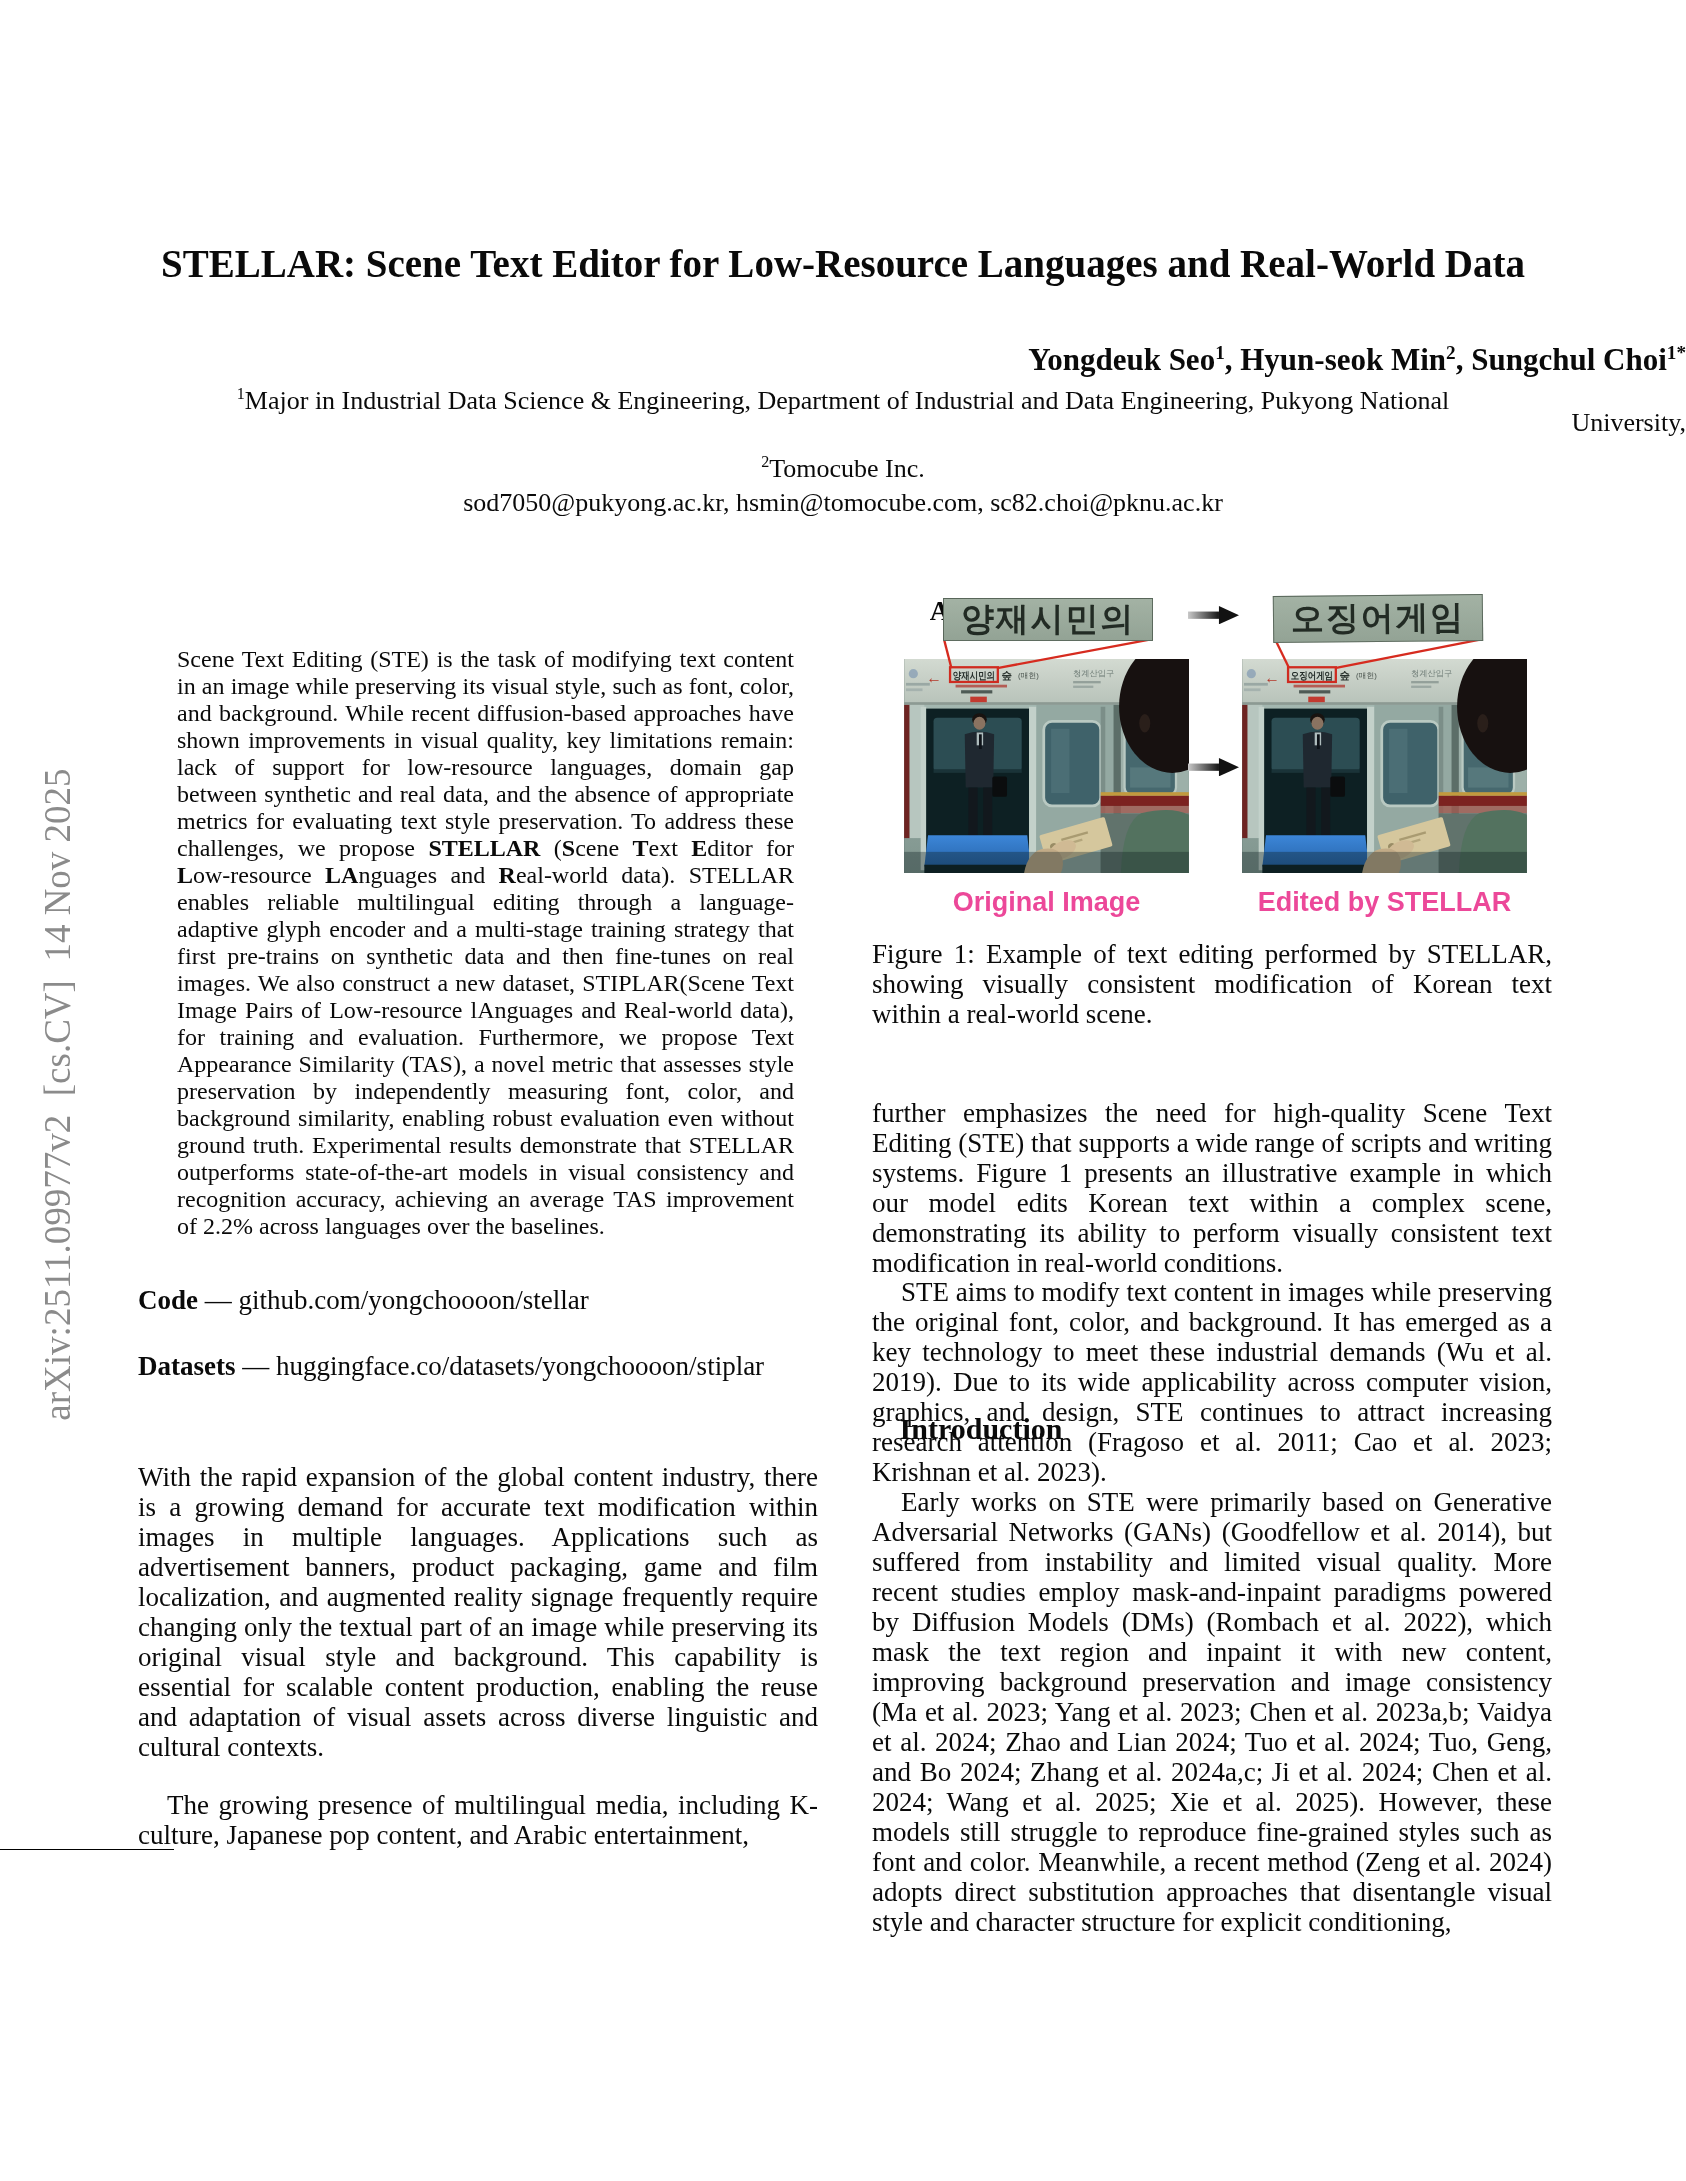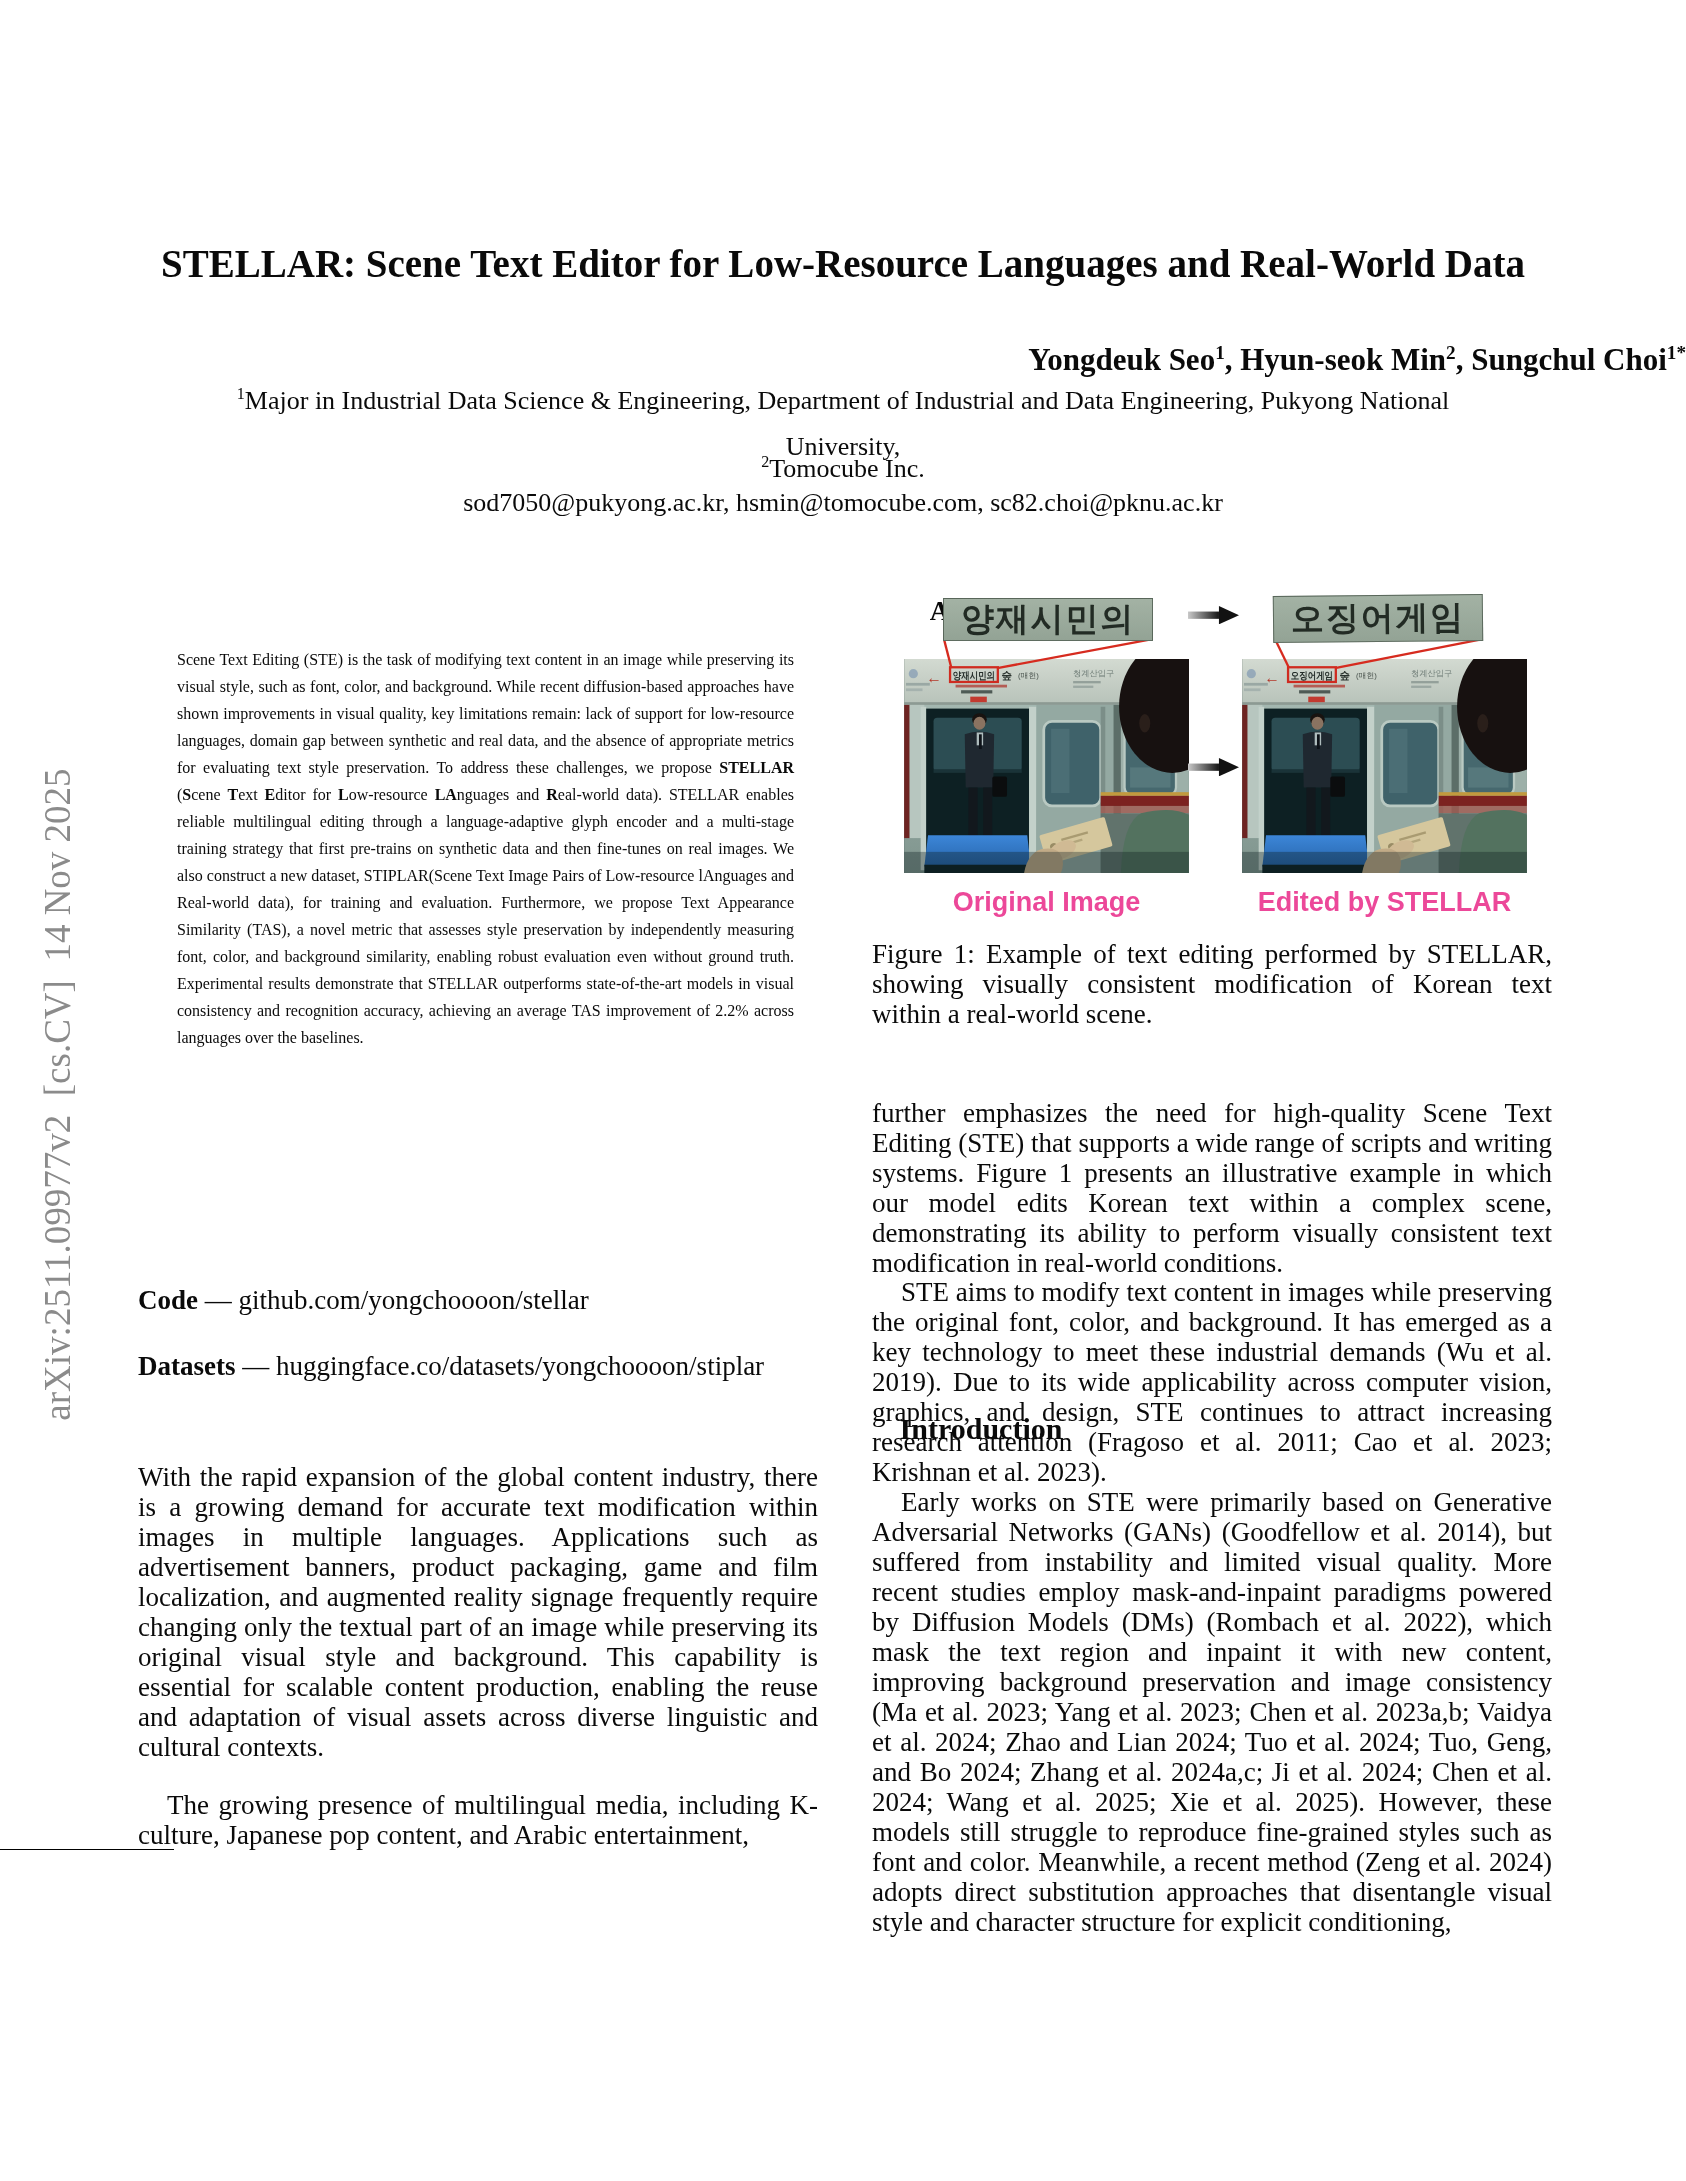--- a/index.html
+++ b/index.html
@@ -16,21 +16,21 @@
   .authors{position:absolute;top:342px;left:0;width:100%;text-align:right;
     font-size:31px;font-weight:bold;}
   .affil{position:absolute;left:0;width:100%;text-align:center;font-size:26px;}
   
   .col{position:absolute;width:680px;}
   .leftcol{left:138px;}
   .rightcol{left:872px;}
   .heading{width:100%;text-align:center;font-weight:bold;}
   .abs-head{position:absolute;top:595px;font-size:27.5px;}
   .abs-body{position:absolute;top:646px;padding-left:39px;padding-right:24px;width:617px;
-    font-size:16px;line-height:27px;text-align:justify;}
+    font-size:24px;line-height:27px;text-align:justify;}
   .linkline{position:absolute;font-size:27px;}
   .intro-head{position:absolute;top:1412px;font-size:30px;}
   .para{font-size:27px;line-height:30px;text-align:justify;}
   .indent{text-indent:29px;}
   .p-abs{position:absolute;}
   
   .fnrule{position:absolute;top:1849px;left:0;width:174px;border-top:1.8px solid #000;}
   .fnote{position:absolute;top:1857px;font-size:24px;line-height:27.5px;text-align:justify;width:680px;}
   .fnote .fn1{text-indent:22px;}
   
@@ -58,21 +58,21 @@
 </head>
 <body>
 
 <div class="page">
 
   <div class="arxiv-side">arXiv:2511.09977v2  [cs.CV]  14 Nov 2025</div>
 
   <div class="title">STELLAR: Scene Text Editor for Low-Resource Languages and Real-World Data</div>
   <div class="authors"><span>Yongdeuk Seo</span><sup>1</sup><span>, Hyun-seok Min</span><sup>2</sup><span>, Sungchul Choi</span><sup>1*</sup></div>
   <div class="affil" style="top:386px;"><sup>1</sup><span>Major in Industrial Data Science &amp; Engineering, Department of Industrial and Data Engineering, Pukyong National</span></div>
-  <div class="affil" style="top:432px;">University,</div>
+  <div class="affil" style="top:408px;text-align:right;">University,</div>
   <div class="affil" style="top:454px;"><sup>2</sup><span>Tomocube Inc.</span></div>
   <div class="affil" style="top:488px;">sod7050@pukyong.ac.kr, hsmin@tomocube.com, sc82.choi@pknu.ac.kr</div>
 
   <div class="col leftcol heading abs-head">Abstract</div>
   <div class="col leftcol abs-body"><span>Scene Text Editing (STE) is the task of modifying text content in an image while preserving its visual style, such as font, color, and background. While recent diffusion-based approaches have shown improvements in visual quality, key limitations remain: lack of support for low-resource languages, domain gap between synthetic and real data, and the absence of appropriate metrics for evaluating text style preservation. To address these challenges, we propose </span><span class="b">STELLAR</span><span> (</span><span class="b">S</span><span>cene </span><span class="b">T</span><span>ext </span><span class="b">E</span><span>ditor for </span><span class="b">L</span><span>ow-resource </span><span class="b">LA</span><span>nguages and </span><span class="b">R</span><span>eal-world data). STELLAR enables reliable multilingual editing through a language-adaptive glyph encoder and a multi-stage training strategy that first pre-trains on synthetic data and then fine-tunes on real images. We also construct a new dataset, STIPLAR(Scene Text Image Pairs of Low-resource lAnguages and Real-world data), for training and evaluation. Furthermore, we propose Text Appearance Similarity (TAS), a novel metric that assesses style preservation by independently measuring font, color, and background similarity, enabling robust evaluation even without ground truth. Experimental results demonstrate that STELLAR outperforms state-of-the-art models in visual consistency and recognition accuracy, achieving an average TAS improvement of 2.2% across languages over the baselines.</span></div>
 
   <div class="col leftcol linkline" style="top:1285px;"><span class="b">Code</span><span> — github.com/yongchoooon/stellar</span></div>
   <div class="col leftcol linkline" style="top:1351px;"><span class="b">Datasets</span><span> — huggingface.co/datasets/yongchoooon/stiplar</span></div>
 
   <div class="col leftcol heading intro-head">Introduction</div>

